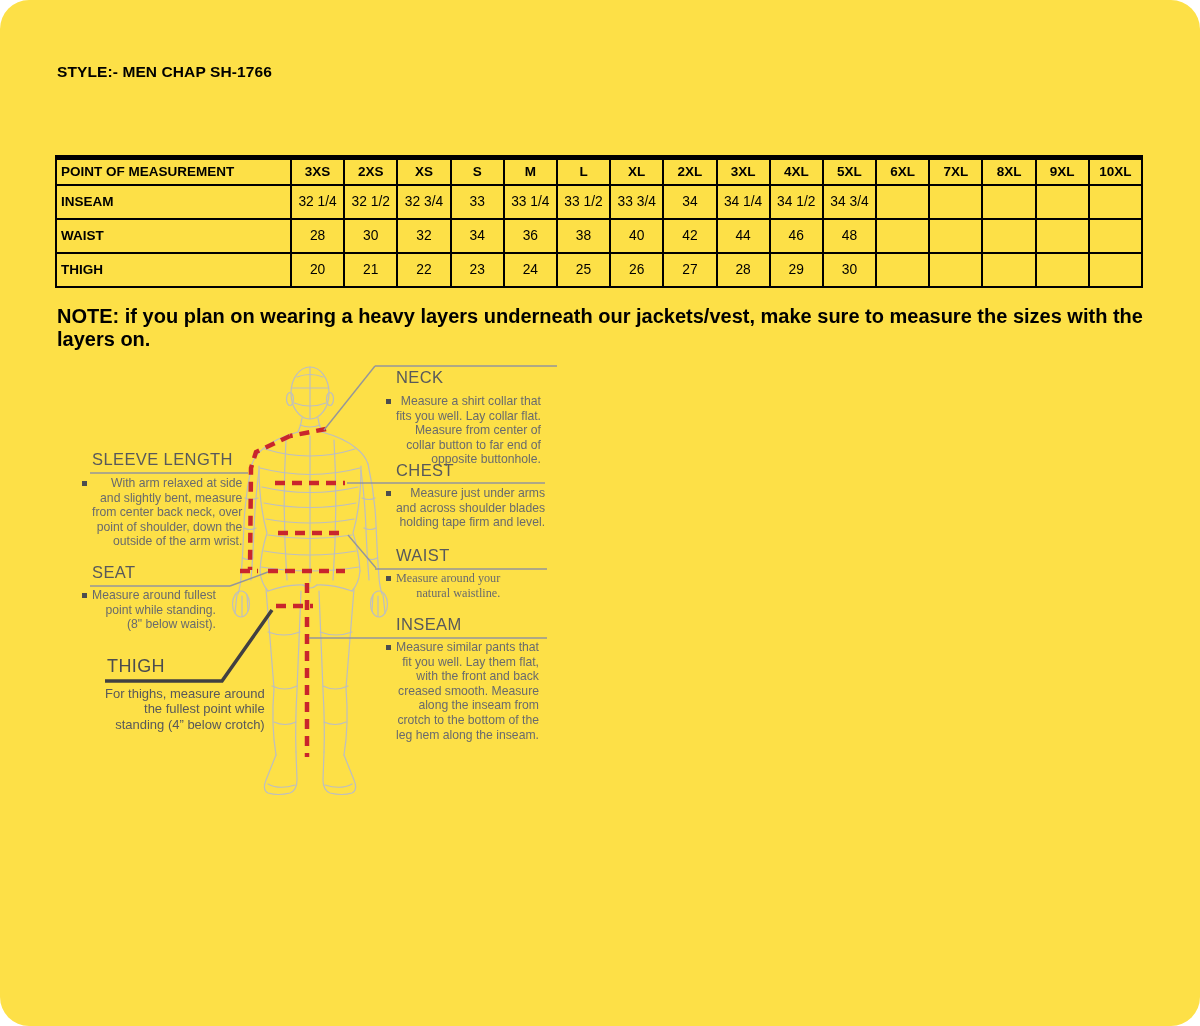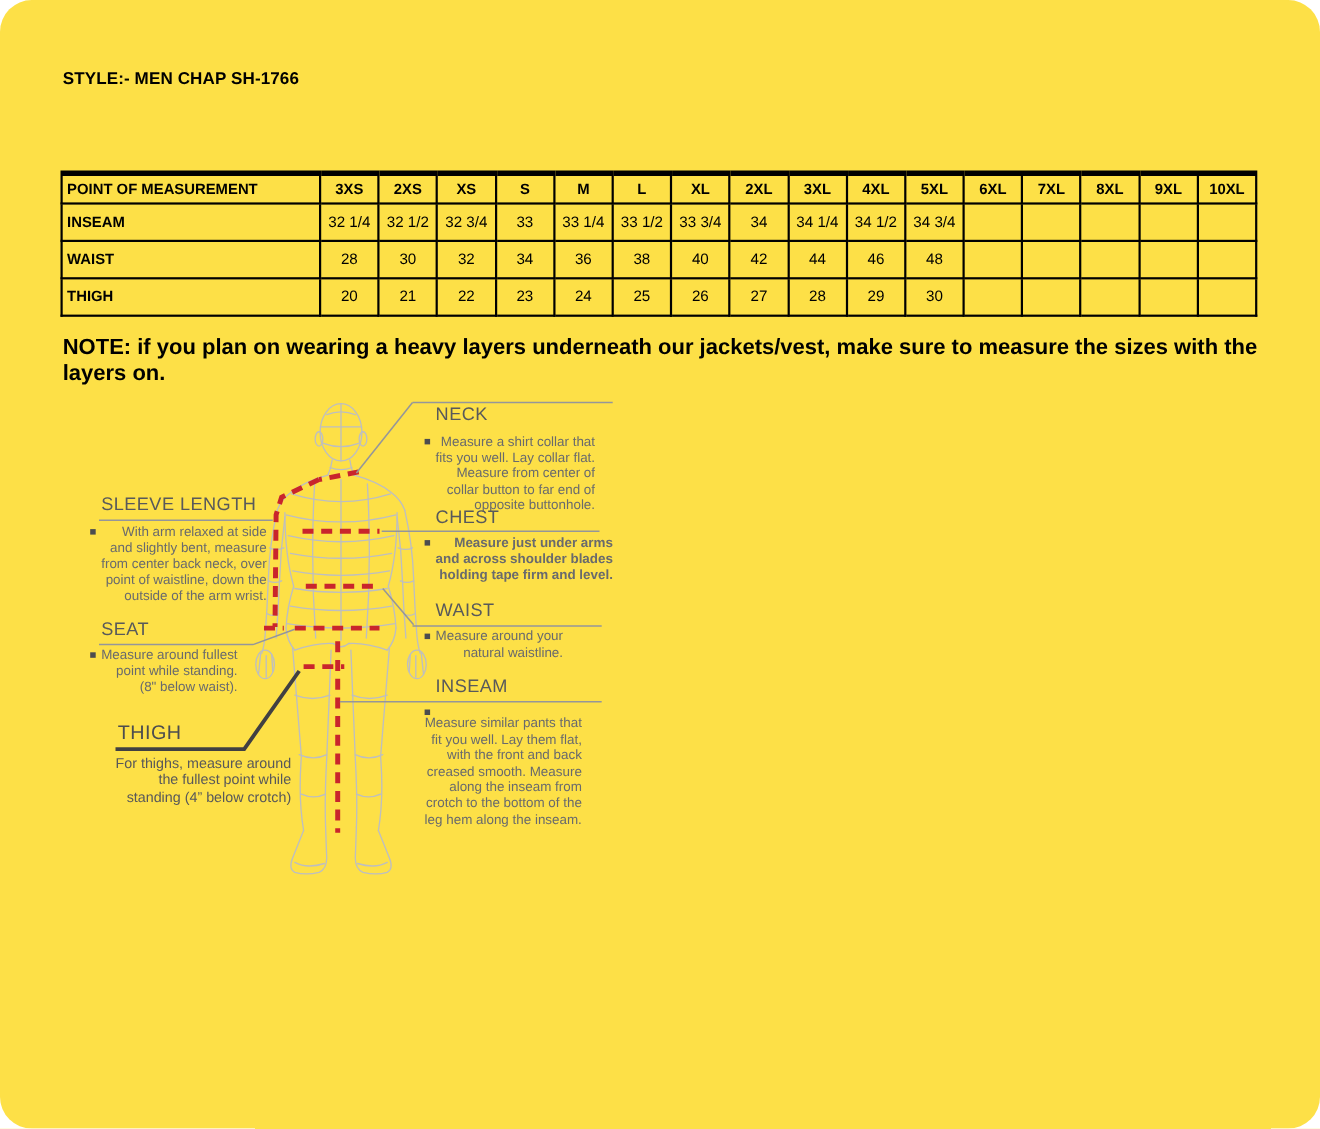--- a/index.html
+++ b/index.html
@@ -235,44 +235,44 @@
           <div>fits you well. Lay collar flat.</div>
           <div>Measure from center of</div>
           <div>collar button to far end of</div>
           <div>opposite buttonhole.</div>
         </div>
     </div>
   </div>
 
   <div class="callout co-right" style="left:386px; top:461px; width:180px;">
     <div class="callout-title">CHEST</div>
-    <div class="desc" style="margin-top:6px;font-weight:bold;">
+    <div class="desc" style="margin-top:6px;">
       <span class="bullet"></span>
       <div class="desc-text">
           <div>Measure just under arms</div>
           <div>and across shoulder blades</div>
           <div>holding tape firm and level.</div>
         </div>
     </div>
   </div>
 
   <div class="callout co-right" style="left:386px; top:546px; width:180px;">
     <div class="callout-title">WAIST</div>
-    <div class="desc" style="margin-top:6px;">
+    <div class="desc" style="margin-top:6px;font-family:Liberation Serif, serif;">
       <span class="bullet"></span>
       <div class="desc-text">
           <div>Measure around your</div>
           <div>natural waistline.</div>
         </div>
     </div>
   </div>
 
   <div class="callout co-right" style="left:386px; top:615px; width:180px;">
     <div class="callout-title">INSEAM</div>
-    <div class="desc" style="margin-top:6px;flex-direction:column;">
+    <div class="desc" style="margin-top:6px;">
       <span class="bullet"></span>
       <div class="desc-text">
           <div>Measure similar pants that</div>
           <div>fit you well. Lay them flat,</div>
           <div>with the front and back</div>
           <div>creased smooth. Measure</div>
           <div>along the inseam from</div>
           <div>crotch to the bottom of the</div>
           <div>leg hem along the inseam.</div>
         </div>
@@ -280,21 +280,21 @@
   </div>
 
   <div class="callout co-left" style="left:82px; top:450px; width:180px;">
     <div class="callout-title">SLEEVE LENGTH</div>
     <div class="desc" style="margin-top:7px;">
       <span class="bullet"></span>
       <div class="desc-text">
           <div>With arm relaxed at side</div>
           <div>and slightly bent, measure</div>
           <div>from center back neck, over</div>
-          <div>point of waistline, down the</div>
+          <div>point of shoulder, down the</div>
           <div>outside of the arm wrist.</div>
         </div>
     </div>
   </div>
 
   <div class="callout co-left" style="left:82px; top:563px; width:170px;">
     <div class="callout-title">SEAT</div>
     <div class="desc" style="margin-top:6px;">
       <span class="bullet"></span>
       <div class="desc-text">

